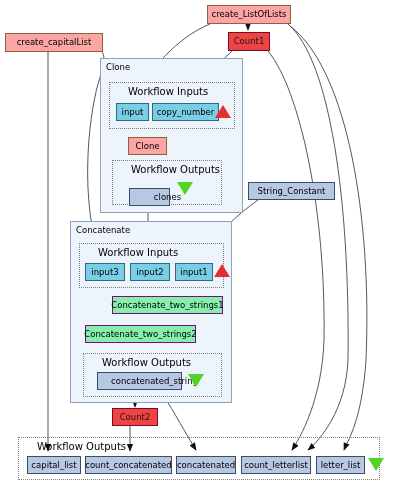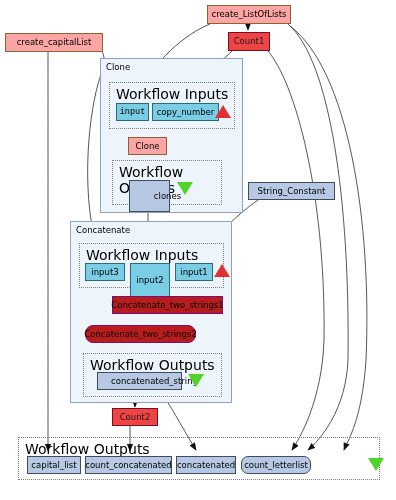--- a/index.html
+++ b/index.html
@@ -48,21 +48,21 @@
   }
   .n-out {            
     background: #b7c9e2;
     border-color: #3c4c66;
   }
   .n-const {          
     background: #b7c9e2;
     border-color: #3c4c66;
   }
   .n-magenta {        
-    background: #b91c1c;
+    background: #86efac;
     border-color: #7a0d7a;
   }
   .group {
     position: absolute;
     box-sizing: border-box;
     border: 1px solid #8fa2bb;
     background: #eef4fb;
   }
   .group > .group-label {
     position: absolute;
@@ -73,23 +73,23 @@
     background: transparent;
   }
   .dgroup {
     position: absolute;
     box-sizing: border-box;
     border: 1px dotted #7f7f7f;
     background: transparent;
   }
   .dgroup > .group-label {
     position: absolute;
-    left: 6px;
+    left: 18px;
     top: 3px;
-    font-size: 14px;
+    font-size: 10px;
     color: #000000;
   }
   .tri {
     position: absolute;
     width: 0; height: 0;
   }
   .tri-up {
     border-left: 8px solid transparent;
     border-right: 8px solid transparent;
     border-bottom: 13px solid #e03030;
@@ -170,39 +170,39 @@
   </div>
 
   <div class="group" style="left:100px; top:58px; width:143px; height:155px;">
     <span class="group-label">Clone</span>
   </div>
 
   <div class="dgroup" style="left:109px; top:82px; width:126px; height:47px;">
     <span class="group-label">Workflow Inputs</span>
   </div>
 
-  <div class="node n-in" style="left:116px; top:103px; width:33px; height:18px;font-family:Liberation Mono, monospace;">
+  <div class="node n-in" style="left:116px; top:103px; width:33px; height:18px;">
     <span>input</span>
   </div>
 
   <div class="node n-in" style="left:152px; top:103px; width:67px; height:18px;">
     <span>copy_number</span>
   </div>
 
   <div class="tri tri-up" style="left:215px; top:105px;"></div>
 
   <div class="node n-proc" style="left:128px; top:137px; width:39px; height:18px;">
     <span>Clone</span>
   </div>
 
   <div class="dgroup" style="left:112px; top:160px; width:110px; height:45px;">
     <span class="group-label">Workflow Outputs</span>
   </div>
 
-  <div class="node n-out" style="left:129px; top:180px; width:41px; height:32px;padding-left:36px;">
+  <div class="node n-out" style="left:129px; top:188px; width:41px; height:18px;padding-left:36px;">
     <span>clones</span>
   </div>
 
   <div class="tri tri-down" style="left:177px; top:182px;"></div>
 
   <div class="node n-const" style="left:248px; top:182px; width:87px; height:18px;">
     <span>String_Constant</span>
   </div>
 
   <div class="group" style="left:70px; top:221px; width:162px; height:182px;">
@@ -210,35 +210,35 @@
   </div>
 
   <div class="dgroup" style="left:79px; top:243px; width:145px; height:45px;">
     <span class="group-label">Workflow Inputs</span>
   </div>
 
   <div class="node n-in" style="left:85px; top:263px; width:40px; height:18px;">
     <span>input3</span>
   </div>
 
-  <div class="node n-in" style="left:130px; top:263px; width:40px; height:34px;">
+  <div class="node n-in" style="left:130px; top:263px; width:40px; height:18px;">
     <span>input2</span>
   </div>
 
   <div class="node n-in" style="left:175px; top:263px; width:38px; height:18px;">
     <span>input1</span>
   </div>
 
   <div class="tri tri-up" style="left:214px; top:264px;"></div>
 
   <div class="node n-magenta" style="left:112px; top:296px; width:111px; height:18px;">
     <span>Concatenate_two_strings1</span>
   </div>
 
-  <div class="node n-magenta" style="left:85px; top:325px; width:111px; height:18px;border-radius:8px;">
+  <div class="node n-magenta" style="left:85px; top:325px; width:111px; height:18px;">
     <span>Concatenate_two_strings2</span>
   </div>
 
   <div class="dgroup" style="left:83px; top:353px; width:139px; height:44px;">
     <span class="group-label">Workflow Outputs</span>
   </div>
 
   <div class="node n-out" style="left:97px; top:372px; width:85px; height:18px;padding-left:30px;">
     <span>concatenated_string</span>
   </div>
@@ -258,20 +258,23 @@
   </div>
 
   <div class="node n-out" style="left:27px; top:456px; width:54px; height:18px;">
     <span>capital_list</span>
   </div>
 
   <div class="node n-out" style="left:176px; top:456px; width:60px; height:18px;">
     <span>concatenated</span>
   </div>
 
-  <div class="node n-out" style="left:241px; top:456px; width:70px; height:18px;border-radius:7px;">
+  <div class="node n-out" style="left:241px; top:456px; width:70px; height:18px;">
     <span>count_letterlist</span>
   </div>
 
+  <div class="node n-out" style="left:316px; top:456px; width:49px; height:18px;">
+    <span>letter_list</span>
+  </div>
 
   <div class="tri tri-down" style="left:368px; top:458px;"></div>
 
 </div>
 
 </body></html>

